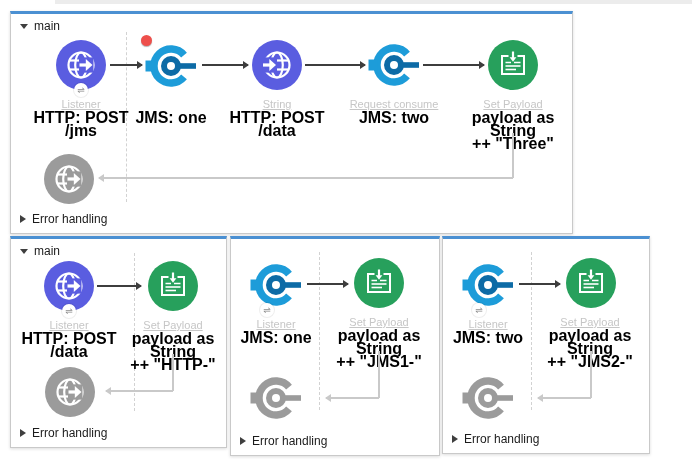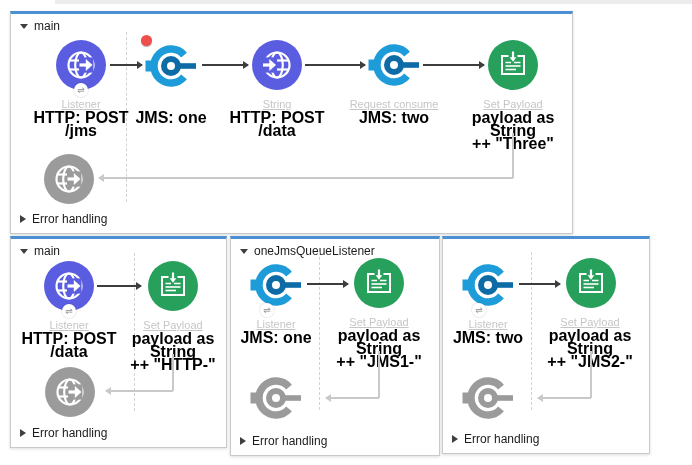--- a/index.html
+++ b/index.html
@@ -200,24 +200,20 @@
         </svg>
     </div>
 
     <div class="error-handling">
       <div class="tri-right"></div>
       <span>Error handling</span>
     </div>
   </div>
 
   <div class="flow" style="left:230px;top:236px;width:208px;height:216px">
-    <div class="flow-header">
-      <div class="tri-down"></div>
-      <span>oneJmsQueueListener</span>
-    </div>
 
     <div class="dash" style="left:88px;top:13px;height:158px"></div>
 
     <div class="node-icon" style="left:18px;top:19px">
       <svg width="54" height="54" style="--c1:#1d9cd9;--c2:#0d6ba6">
           <use href="#sym-jms"></use>
         </svg>
     </div>
     <div class="badge" style="left:29px;top:64px">⇌</div>
     <div class="node-label" style="left:0px;top:79px;width:90px">Listener</div>

